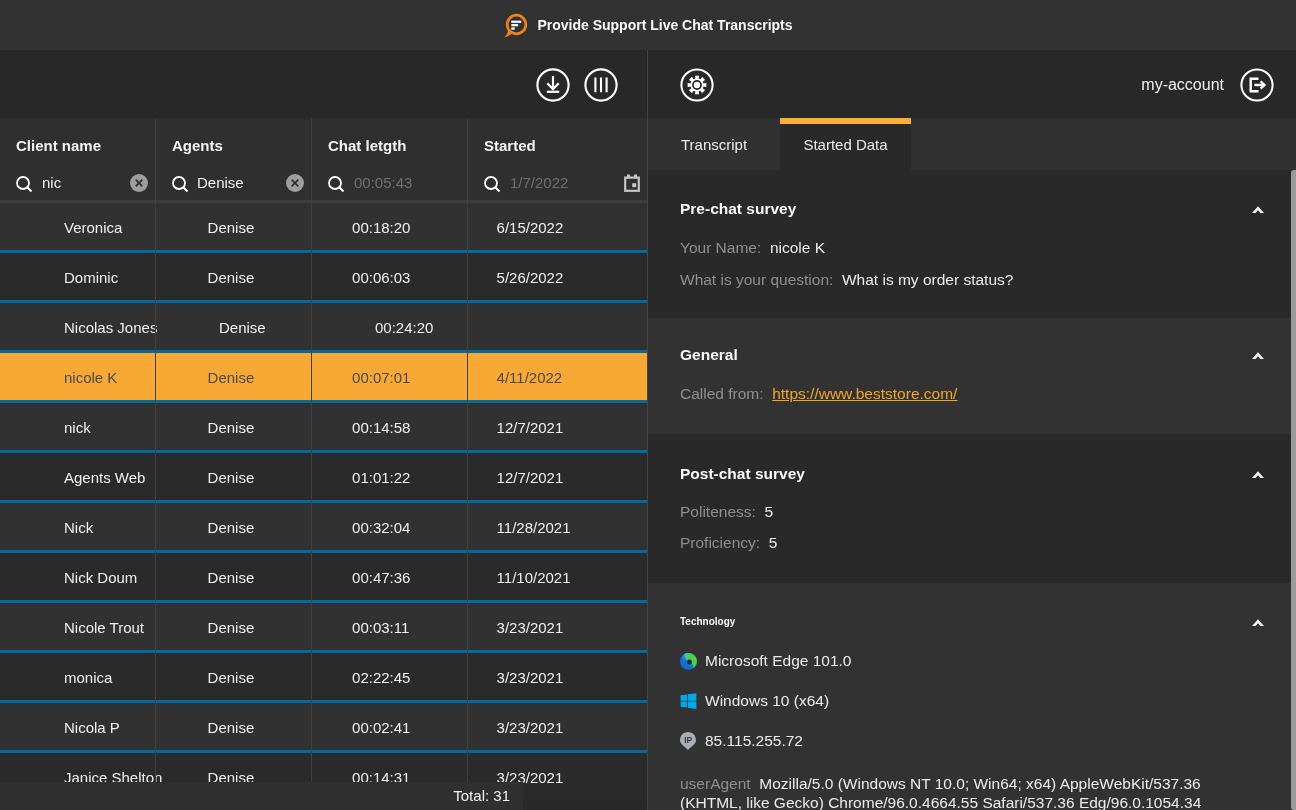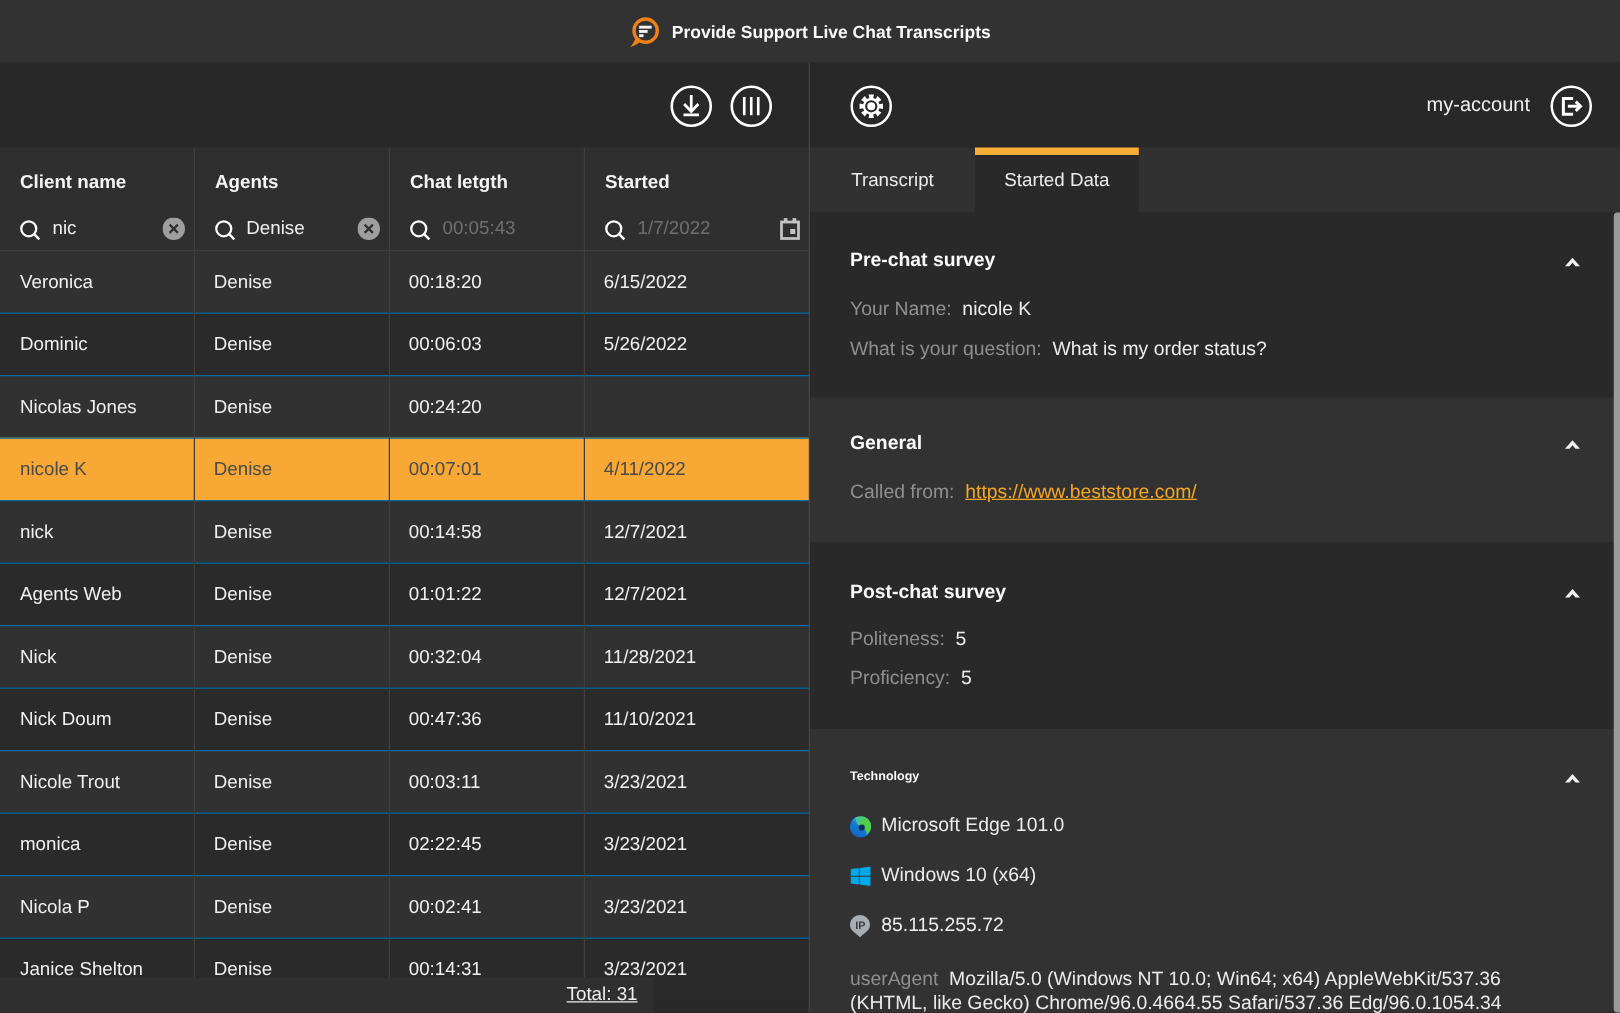--- a/index.html
+++ b/index.html
@@ -13,30 +13,30 @@
   
   #ltoolbar { position:absolute; left:0; top:50px; width:648px; height:68px; background:#282828; }
   .cbtn { position:absolute; top:68px; }
   #lhead { position:absolute; left:0; top:118px; width:648px; height:82px; background:#2f2f2f; }
   .colsep { position:absolute; width:1px; top:118px; height:664px; background:#3f3f3f; z-index:5; }
   .hlbl { position:absolute; top:136px; color:#f4f4f4; font-size:15px; font-weight:bold; line-height:19px; }
   .frow { position:absolute; top:174px; height:18px; line-height:18px; font-size:15px; color:#f0f0f0; }
   .ph { color:#6f6f6f; }
   .clrbtn { position:absolute; top:174px; }
   #rows { position:absolute; left:0; top:200px; width:648px; }
-  .row { position:relative; width:648px; height:50px; display:flex; border-top:1px solid #0369a1; }
+  .row { position:relative; width:648px; height:50px; display:flex; border-top:3px solid #0369a1;padding-left:48px; }
   .row:first-child { border-top-color:#3d3d3d; }
   .row.lt { background:#313131; }
   .row.dk { background:#2a2a2a; }
   .row.sel { background:#f7a835; color:#4a4a4a; }
   .row div { height:100%; line-height:49px; font-size:15px; color:#f0f0f0; padding-left:16px; }
   .row.sel div { color:#4a4a4a; }
   .c1 { width:155px; } .c2 { width:156px; } .c3 { width:156px; } .c4 { width:181px; }
   #totalbar { position:absolute; left:0; top:782px; width:523px; height:28px; background:#2f2f2f;
-    z-index:6; color:#f0f0f0; font-size:15px; text-align:right; line-height:28px; padding-right:13px;text-decoration:underline; }
+    z-index:6; color:#f0f0f0; font-size:15px; text-align:right; line-height:28px; padding-right:13px; }
   #vdivider { position:absolute; left:647px; top:50px; width:1px; height:760px; background:#444; z-index:7; }
   
   #rtoolbar { position:absolute; left:648px; top:50px; width:648px; height:68px; background:#282828; }
   #tabbar { position:absolute; left:648px; top:118px; width:648px; height:52px; background:#313131; }
   .tab { position:absolute; top:118px; height:52px; font-size:15px; color:#ececec;
     display:flex; align-items:center; justify-content:center; }
   #tab1 { left:648px; width:132px; }
   #tab2 { left:780px; width:131px; background:#292929; }
   #tab2bar { position:absolute; left:780px; top:118px; width:131px; height:6px; background:#f9ae35; }
   .card { position:absolute; left:648px; width:648px; }

